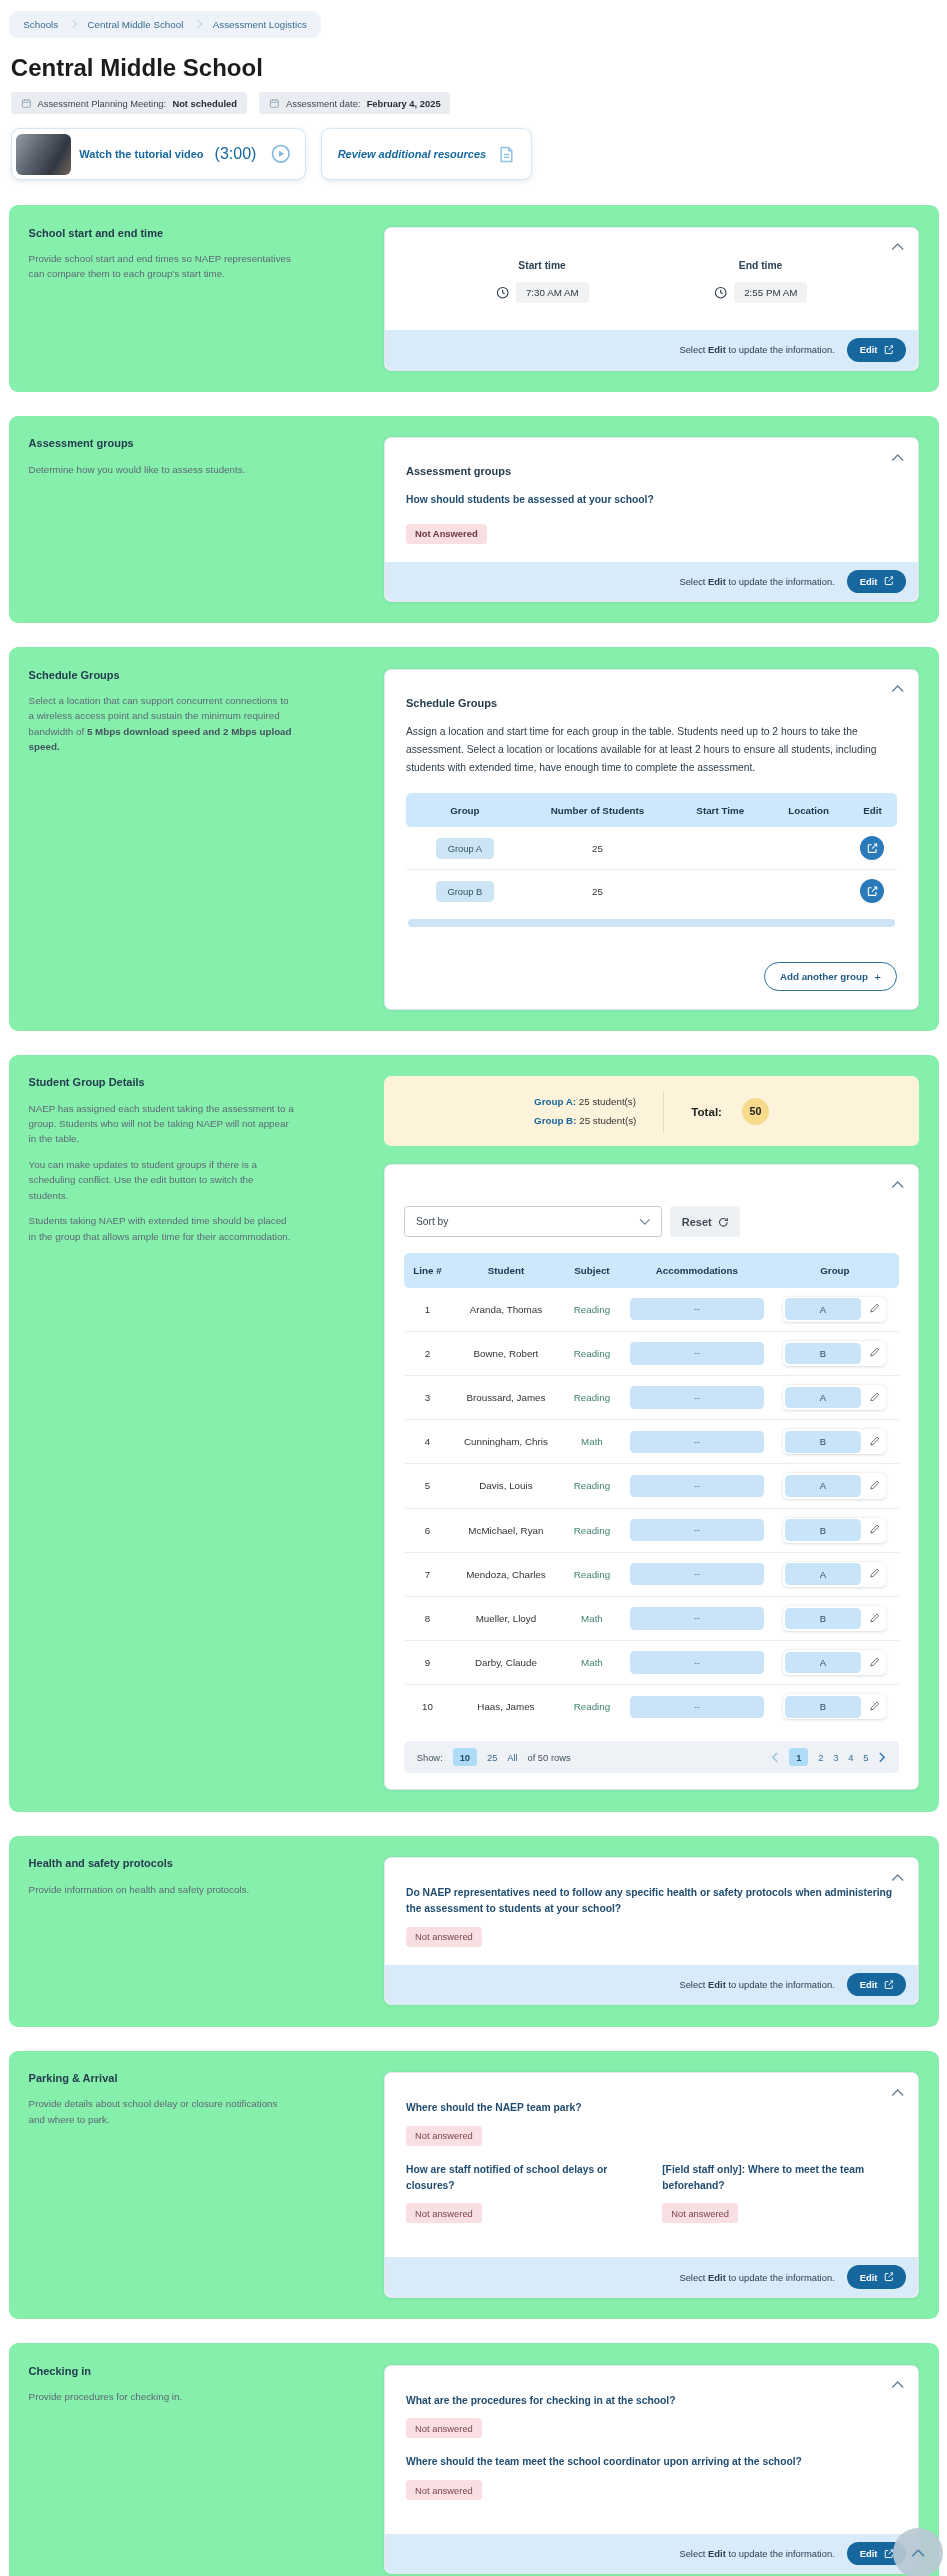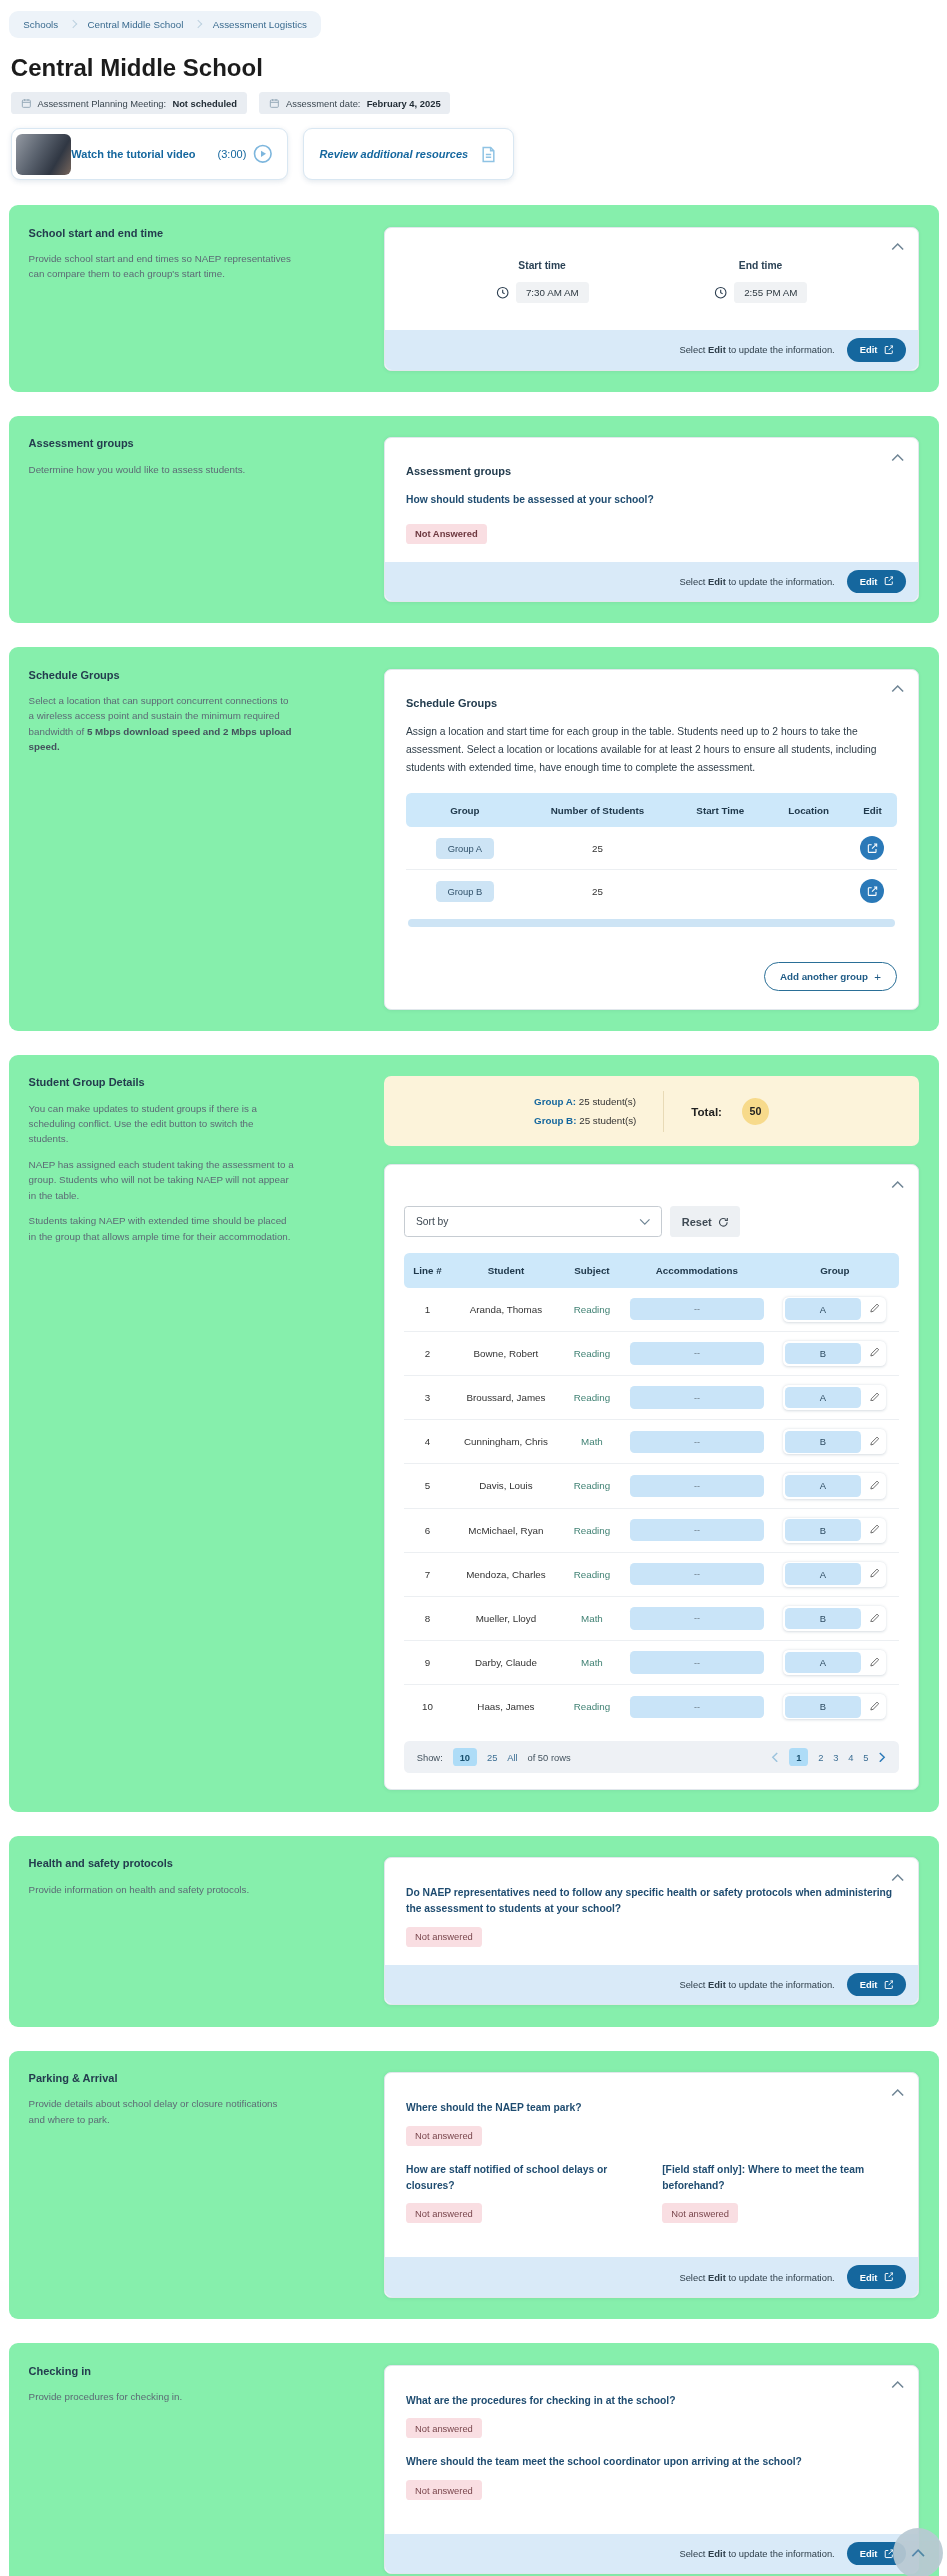--- a/index.html
+++ b/index.html
@@ -18,25 +18,25 @@
   .page-title { font-size:24px; font-weight:bold; margin:16px 0 10.7px 1.8px; color:#1c1c1c; }
 
   .meta-row { display:flex; gap:12.5px; margin-left:1.8px; }
   .meta-badge { display:flex; align-items:center; gap:6.2px; background:#e9edf2; border-radius:3.6px;
     padding:5.3px 9.8px; font-size:9.4px; color:#3b4750; }
   .meta-badge b { color:#1f2a33; }
 
   .cards-row { display:flex; gap:14.3px; margin:14.3px 0 25px 1.8px; }
   .tcard { display:flex; align-items:center; background:#fff; border:0.9px solid #d9e7f2;
     border-radius:9px; box-shadow:0 1.8px 5.3px rgba(40,80,120,.12); cursor:pointer; }
-  .tcard.video { gap:0; padding:4.5px 14.3px 4.5px 4.5px; }
+  .tcard.video { gap:8px; padding:4.5px 14.3px 4.5px 4.5px; }
   .thumb { width:55px; height:41px; border-radius:6.2px;
     background:linear-gradient(120deg,#949aa3 0%,#5a626e 40%,#303743 72%,#77665c 100%); }
   .tcard-label { font-size:11px; font-weight:bold; color:#15679e; }
-  .tcard-dur { font-size:11px; color:#15679e; margin-left:22px; }
+  .tcard-dur { font-size:16px; color:#15679e; margin-left:3px; }
   .icon { display:inline-flex; align-items:center; justify-content:center; }
   .play { margin-left:7.1px; }
   .tcard.res { gap:12px; padding:12.5px 16px;font-style:italic; }
 
   
   .section { background:#86efac; border-radius:9px; margin:0 0 24px; padding:21.4px 19.6px;
     display:grid; grid-template-columns:355px 1fr; }
   .spanel { padding-right:53px; }
   .spanel h3 { font-size:11px; color:#233c4e; margin-bottom:12.5px; }
   .spanel p { font-size:9.8px; color:#5c6a75; line-height:1.55; margin-bottom:10.7px; max-width:267px; }
@@ -334,22 +334,22 @@
         <span>Add another group</span>
         <span style="font-size:11.6px;font-weight:normal;">+</span>
       </button>
     </div>
   </section>
 
   
   <section class="section">
     <div class="spanel">
       <h3>Student Group Details</h3>
+      <p>NAEP has assigned each student taking the assessment to a group. Students who will not be taking NAEP will not appear in the table.</p>
       <p>You can make updates to student groups if there is a scheduling conflict. Use the edit button to switch the students.</p>
-      <p>NAEP has assigned each student taking the assessment to a group. Students who will not be taking NAEP will not appear in the table.</p>
       <p>Students taking NAEP with extended time should be placed in the group that allows ample time for their accommodation.</p>
     </div>
     <div class="right-stack">
       <div class="summary-banner">
         <div class="summary-groups">
           <div><b>Group A:</b> <span>25 student(s)</span></div>
           <div><b>Group B:</b> <span>25 student(s)</span></div>
         </div>
         <div class="summary-divider"></div>
         <div class="summary-total">

